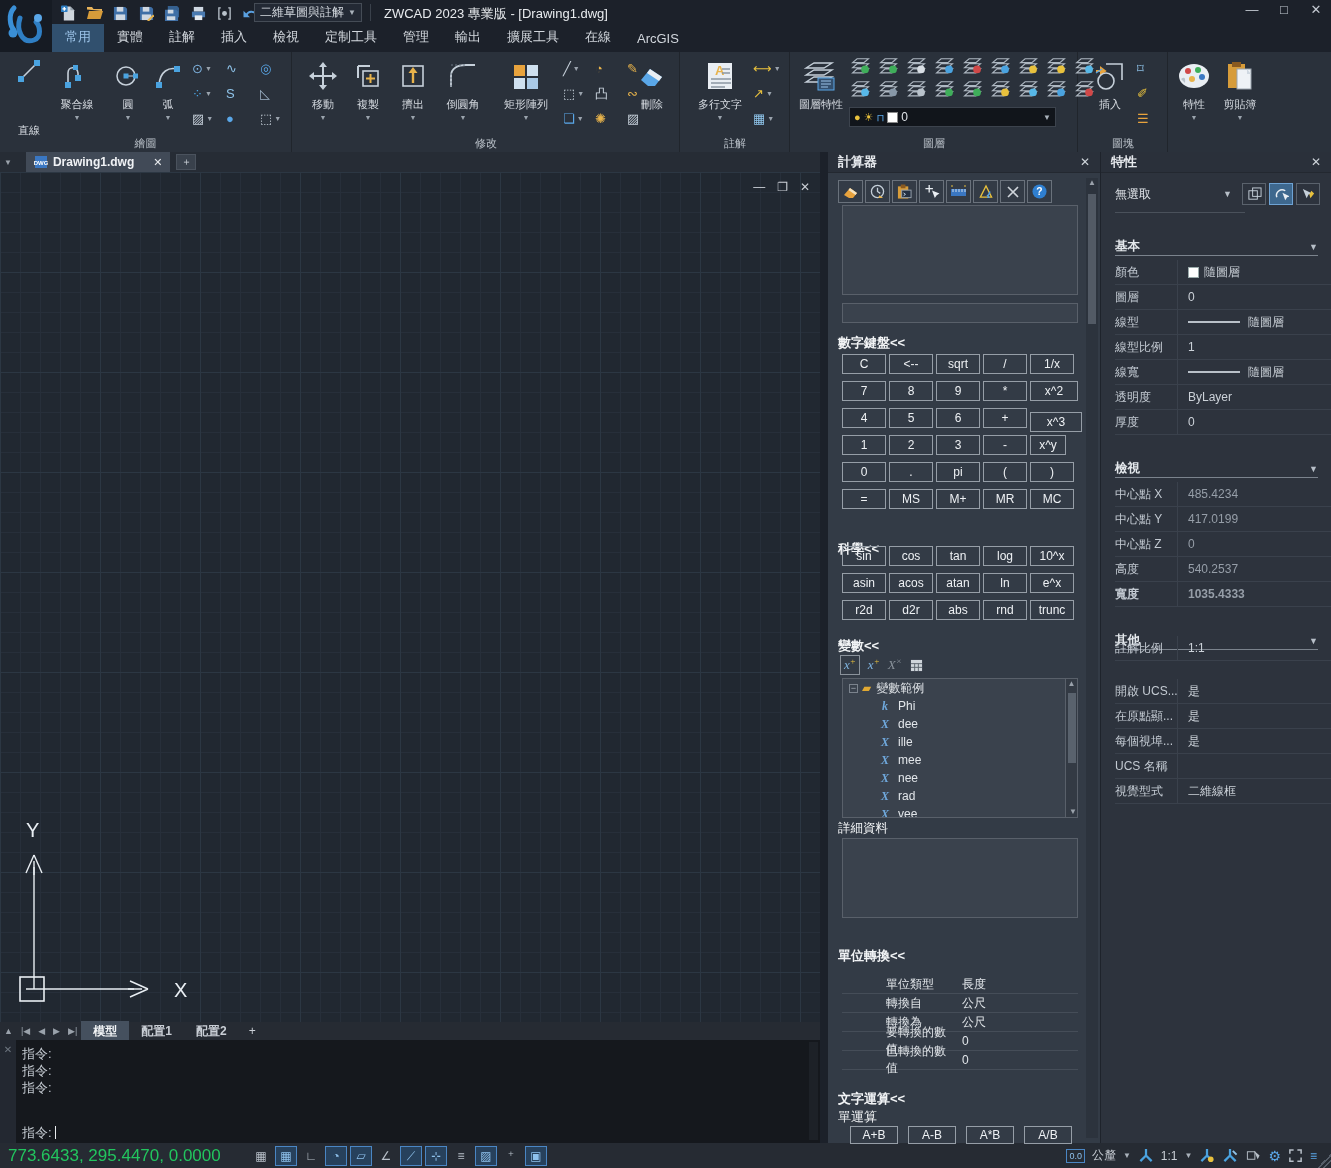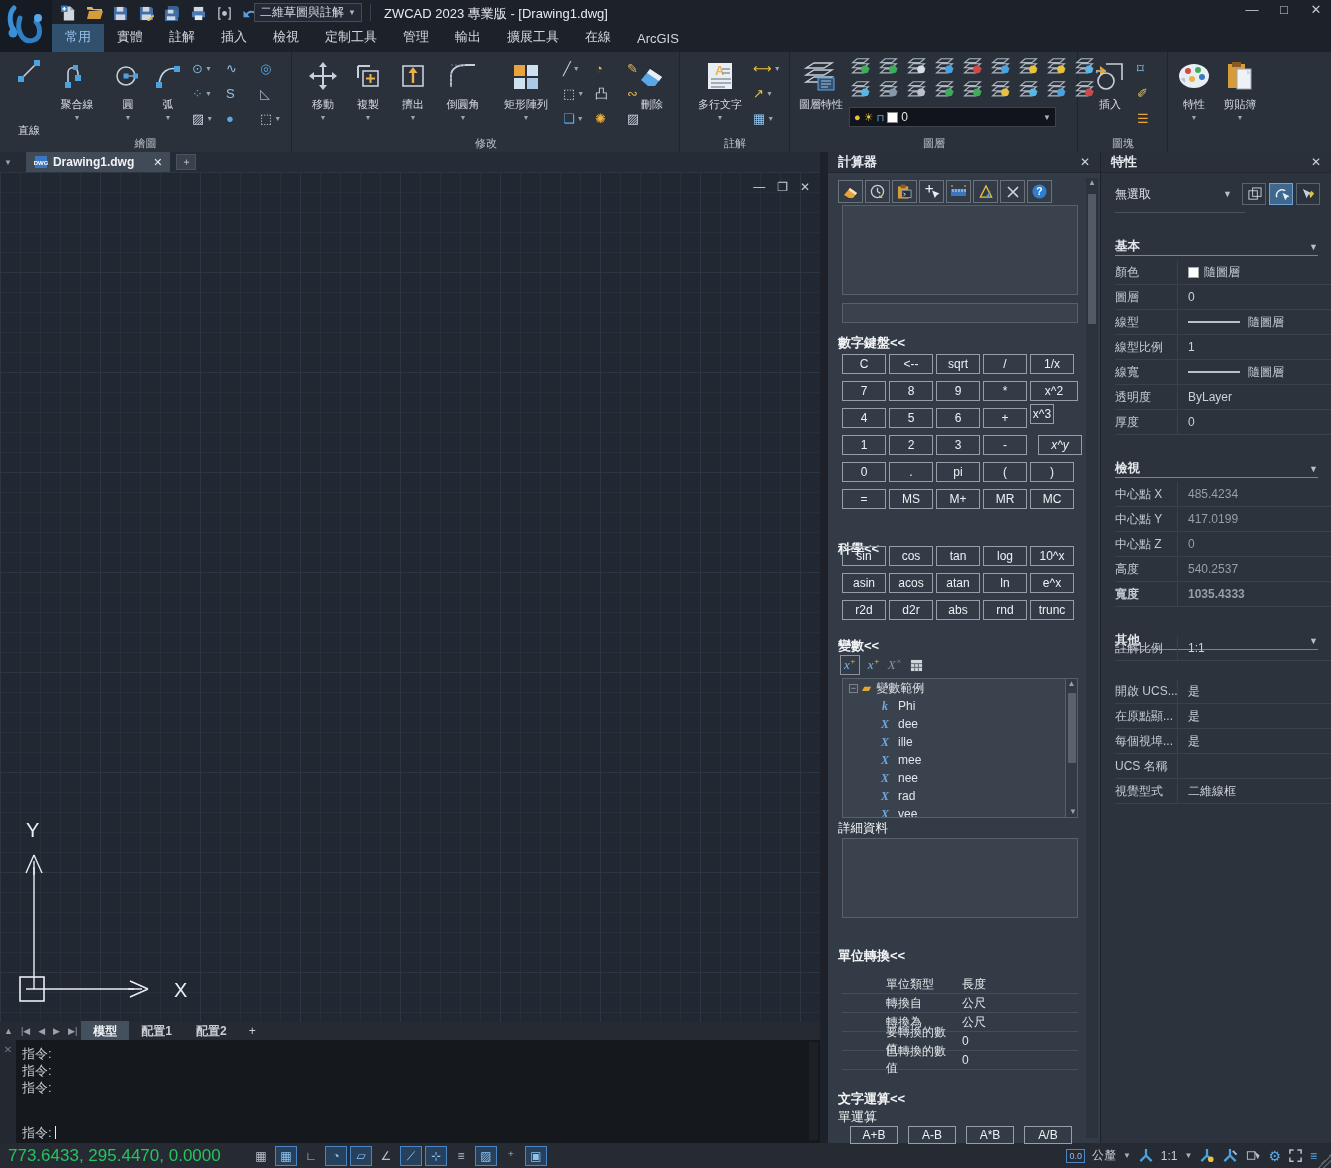--- a/index.html
+++ b/index.html
@@ -830,26 +830,26 @@
       <div class="calcbtn" style="left: 202px; top: 202px; width: 44px;">1/x</div>
       <div class="calcbtn" style="left: 14px; top: 229px; width: 44px;">7</div>
       <div class="calcbtn" style="left: 61px; top: 229px; width: 44px;">8</div>
       <div class="calcbtn" style="left: 108px; top: 229px; width: 44px;">9</div>
       <div class="calcbtn" style="left: 155px; top: 229px; width: 44px;">*</div>
       <div class="calcbtn" style="left: 202px; top: 229px; width: 48px;">x^2</div>
       <div class="calcbtn" style="left: 14px; top: 256px; width: 44px;">4</div>
       <div class="calcbtn" style="left: 61px; top: 256px; width: 44px;">5</div>
       <div class="calcbtn" style="left: 108px; top: 256px; width: 44px;">6</div>
       <div class="calcbtn" style="left: 155px; top: 256px; width: 44px;">+</div>
-      <div class="calcbtn" style="left: 202px; top: 252px; width: 24px;">x^3</div>
+      <div class="calcbtn" style="left: 202px; top: 260px; width: 52px;">x^3</div>
       <div class="calcbtn" style="left: 14px; top: 283px; width: 44px;">1</div>
       <div class="calcbtn" style="left: 61px; top: 283px; width: 44px;">2</div>
       <div class="calcbtn" style="left: 108px; top: 283px; width: 44px;">3</div>
       <div class="calcbtn" style="left: 155px; top: 283px; width: 44px;">-</div>
-      <div class="calcbtn" style="left: 210px; top: 283px; width: 44px; font-style: italic;">x^y</div>
+      <div class="calcbtn" style="left: 202px; top: 283px; width: 36px;">x^y</div>
       <div class="calcbtn" style="left: 14px; top: 310px; width: 44px;">0</div>
       <div class="calcbtn" style="left: 61px; top: 310px; width: 44px;">.</div>
       <div class="calcbtn" style="left: 108px; top: 310px; width: 44px;">pi</div>
       <div class="calcbtn" style="left: 155px; top: 310px; width: 44px;">(</div>
       <div class="calcbtn" style="left: 202px; top: 310px; width: 44px;">)</div>
       <div class="calcbtn" style="left: 14px; top: 337px; width: 44px;">=</div>
       <div class="calcbtn" style="left: 61px; top: 337px; width: 44px;">MS</div>
       <div class="calcbtn" style="left: 108px; top: 337px; width: 44px;">M+</div>
       <div class="calcbtn" style="left: 155px; top: 337px; width: 44px;">MR</div>
       <div class="calcbtn" style="left: 202px; top: 337px; width: 44px;">MC</div>

